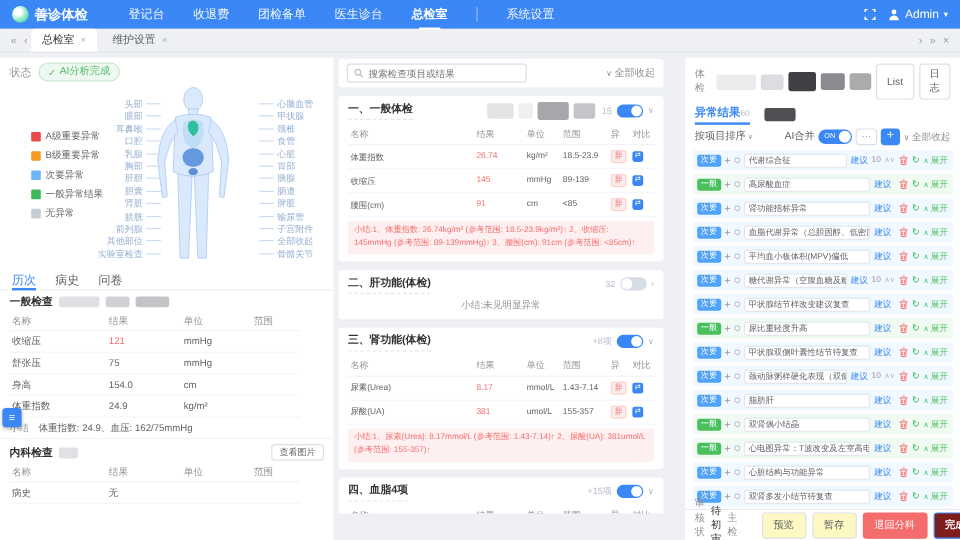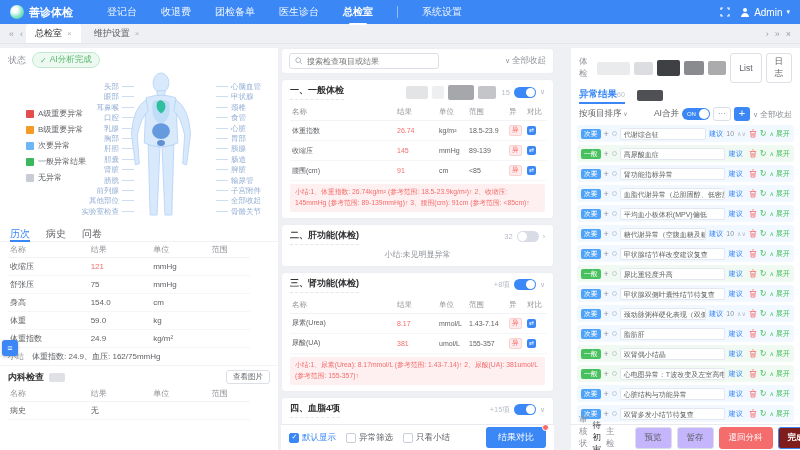--- a/index.html
+++ b/index.html
@@ -141,21 +141,21 @@
   .extra:empty + .carets { display:none; }
   .tr-ic { flex:none; cursor:pointer; display:flex; }
   .ref-ic { color:#49c05e; font-size:8px; flex:none; cursor:pointer; }
   .ref-ic::after { content:"\21bb"; }
   .exp { color:#49c05e; font-size:7.2px; white-space:nowrap; flex:none; cursor:pointer;text-align:right; }
   .exp::before { content:"\2227\00a0"; font-size:6px; }
   .r-footer { height:26px; border-top:1px solid #e8eaf0; display:flex; align-items:center; gap:5px; padding:0 8px; background:#fff; }
   .rf-lab { font-size:8.5px; color:#909399; }
   .rf-val { font-size:8.5px; color:#303133; }
   .rf-btns { margin-left:auto; display:flex; gap:5px; }
-  .btn { border-radius:3px; font-size:8.5px; padding:4px 9px; cursor:pointer; border:1px solid #dcdfe6; background:#c4b5fd; color:#606266; font-family:inherit; white-space:nowrap; }
+  .btn { border-radius:3px; font-size:8.5px; padding:4px 9px; cursor:pointer; border:1px solid #dcdfe6; background:#fef9c3; color:#606266; font-family:inherit; white-space:nowrap; }
   .btn.danger { background:#f56c6c; border-color:#f56c6c; color:#fff; }
   .btn.primary { background:#7f1d1d; border-color:#3a87f5; color:#fff;font-weight:bold; }
 </style>
 </head>
 <body>
 
 <div class="navbar">
   <div class="logo"></div>
   <div class="brand">善诊体检</div>
   <div style="display:flex;align-items:center;">
@@ -286,20 +286,26 @@
         </ul>
     </div>
 
     <div class="htabs">
         <div class="htab active">历次</div>
         <div class="htab">病史</div>
         <div class="htab">问卷</div>
       </div>
 
 
+    <div class="lsec-head">
+      <span class="lsec-title">一般检查</span>
+      <span class="rd" style="width:34px;height:9px;background:#dfe1e4;"></span>
+      <span class="rd" style="width:20px;height:9px;background:#cfd1d5;"></span>
+      <span class="rd" style="width:28px;height:9px;background:#c2c4c8;"></span>
+    </div>
 
     <table class="ltab">
       <colgroup>
           <col style="width:80px">
           <col style="width:62px">
           <col style="width:58px">
           <col style="width:40px">
         </colgroup>
       <thead>
           <tr>
@@ -319,26 +325,20 @@
           <tr>
           <td>舒张压</td>
           <td>75</td>
           <td>mmHg</td>
           <td></td>
         </tr>
           <tr>
           <td>身高</td>
           <td>154.0</td>
           <td>cm</td>
-          <td></td>
-        </tr>
-          <tr>
-          <td>体重</td>
-          <td>59.0</td>
-          <td>kg</td>
           <td></td>
         </tr>
           <tr>
           <td>体重指数</td>
           <td>24.9</td>
           <td>kg/m²</td>
           <td></td>
         </tr>
         </tbody>
     </table>
@@ -540,40 +540,20 @@
                 <th>对比</th>
               </tr>
             </thead>
 
         </table>
 
       </div>
 
     </div>
 
-    <div class="mid-footer">
-      <div style="display:flex;gap:10px;">
-          <div class="fcheck checked">
-          <span class="box"></span>
-          <span class="lbl">默认显示</span>
-        </div>
-          <div class="fcheck">
-          <span class="box"></span>
-          <span class="lbl">异常筛选</span>
-        </div>
-          <div class="fcheck">
-          <span class="box"></span>
-          <span class="lbl">只看小结</span>
-        </div>
-        </div>
-      <button class="compare-btn">
-        <span>结果对比</span>
-        <span class="dot"></span>
-      </button>
-    </div>
   </div>
 
   <div class="colR">
     <div class="r-head">
       <span class="hlabel">体检</span>
       <span class="rd" style="width:40px;height:13px;background:#eaebed;"></span>
       <span class="rd" style="width:22px;height:13px;background:#dcdde0;"></span>
       <span class="rd" style="width:28px;height:16px;background:#3f4043;"></span>
       <span class="rd" style="width:24px;height:14px;background:#8a8b8e;"></span>
       <span class="rd" style="width:22px;height:14px;background:#ababae;"></span>

